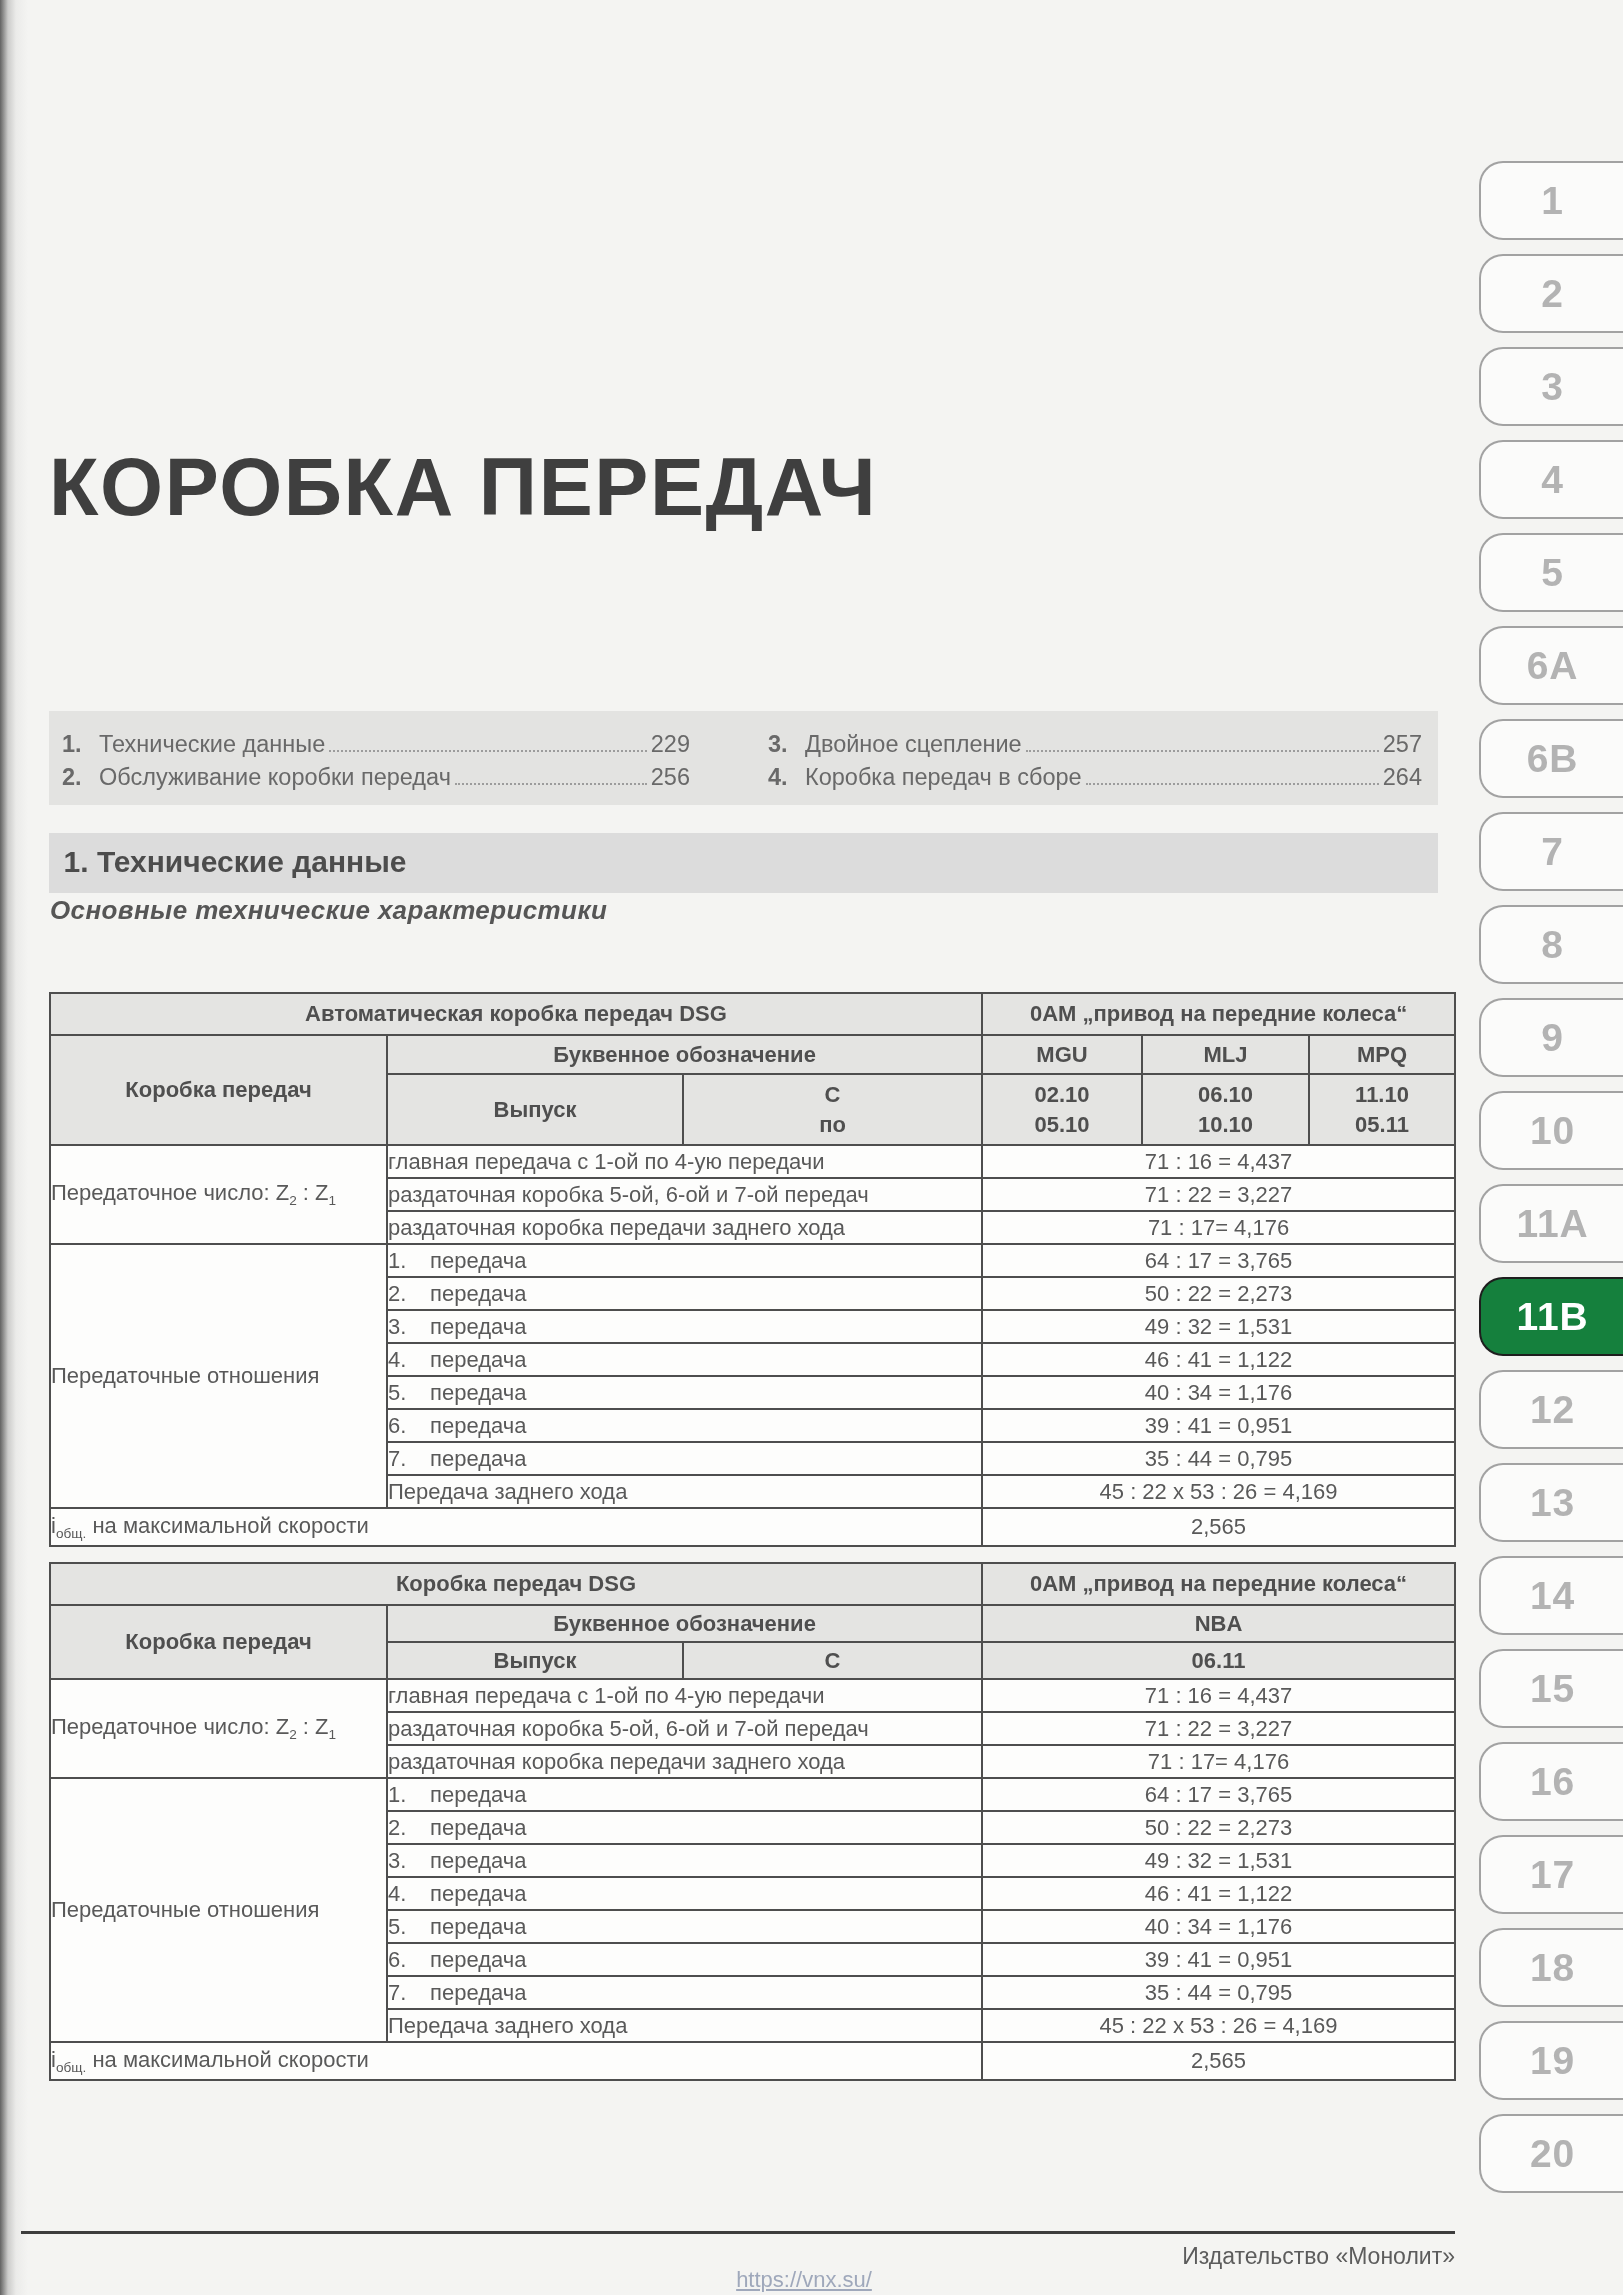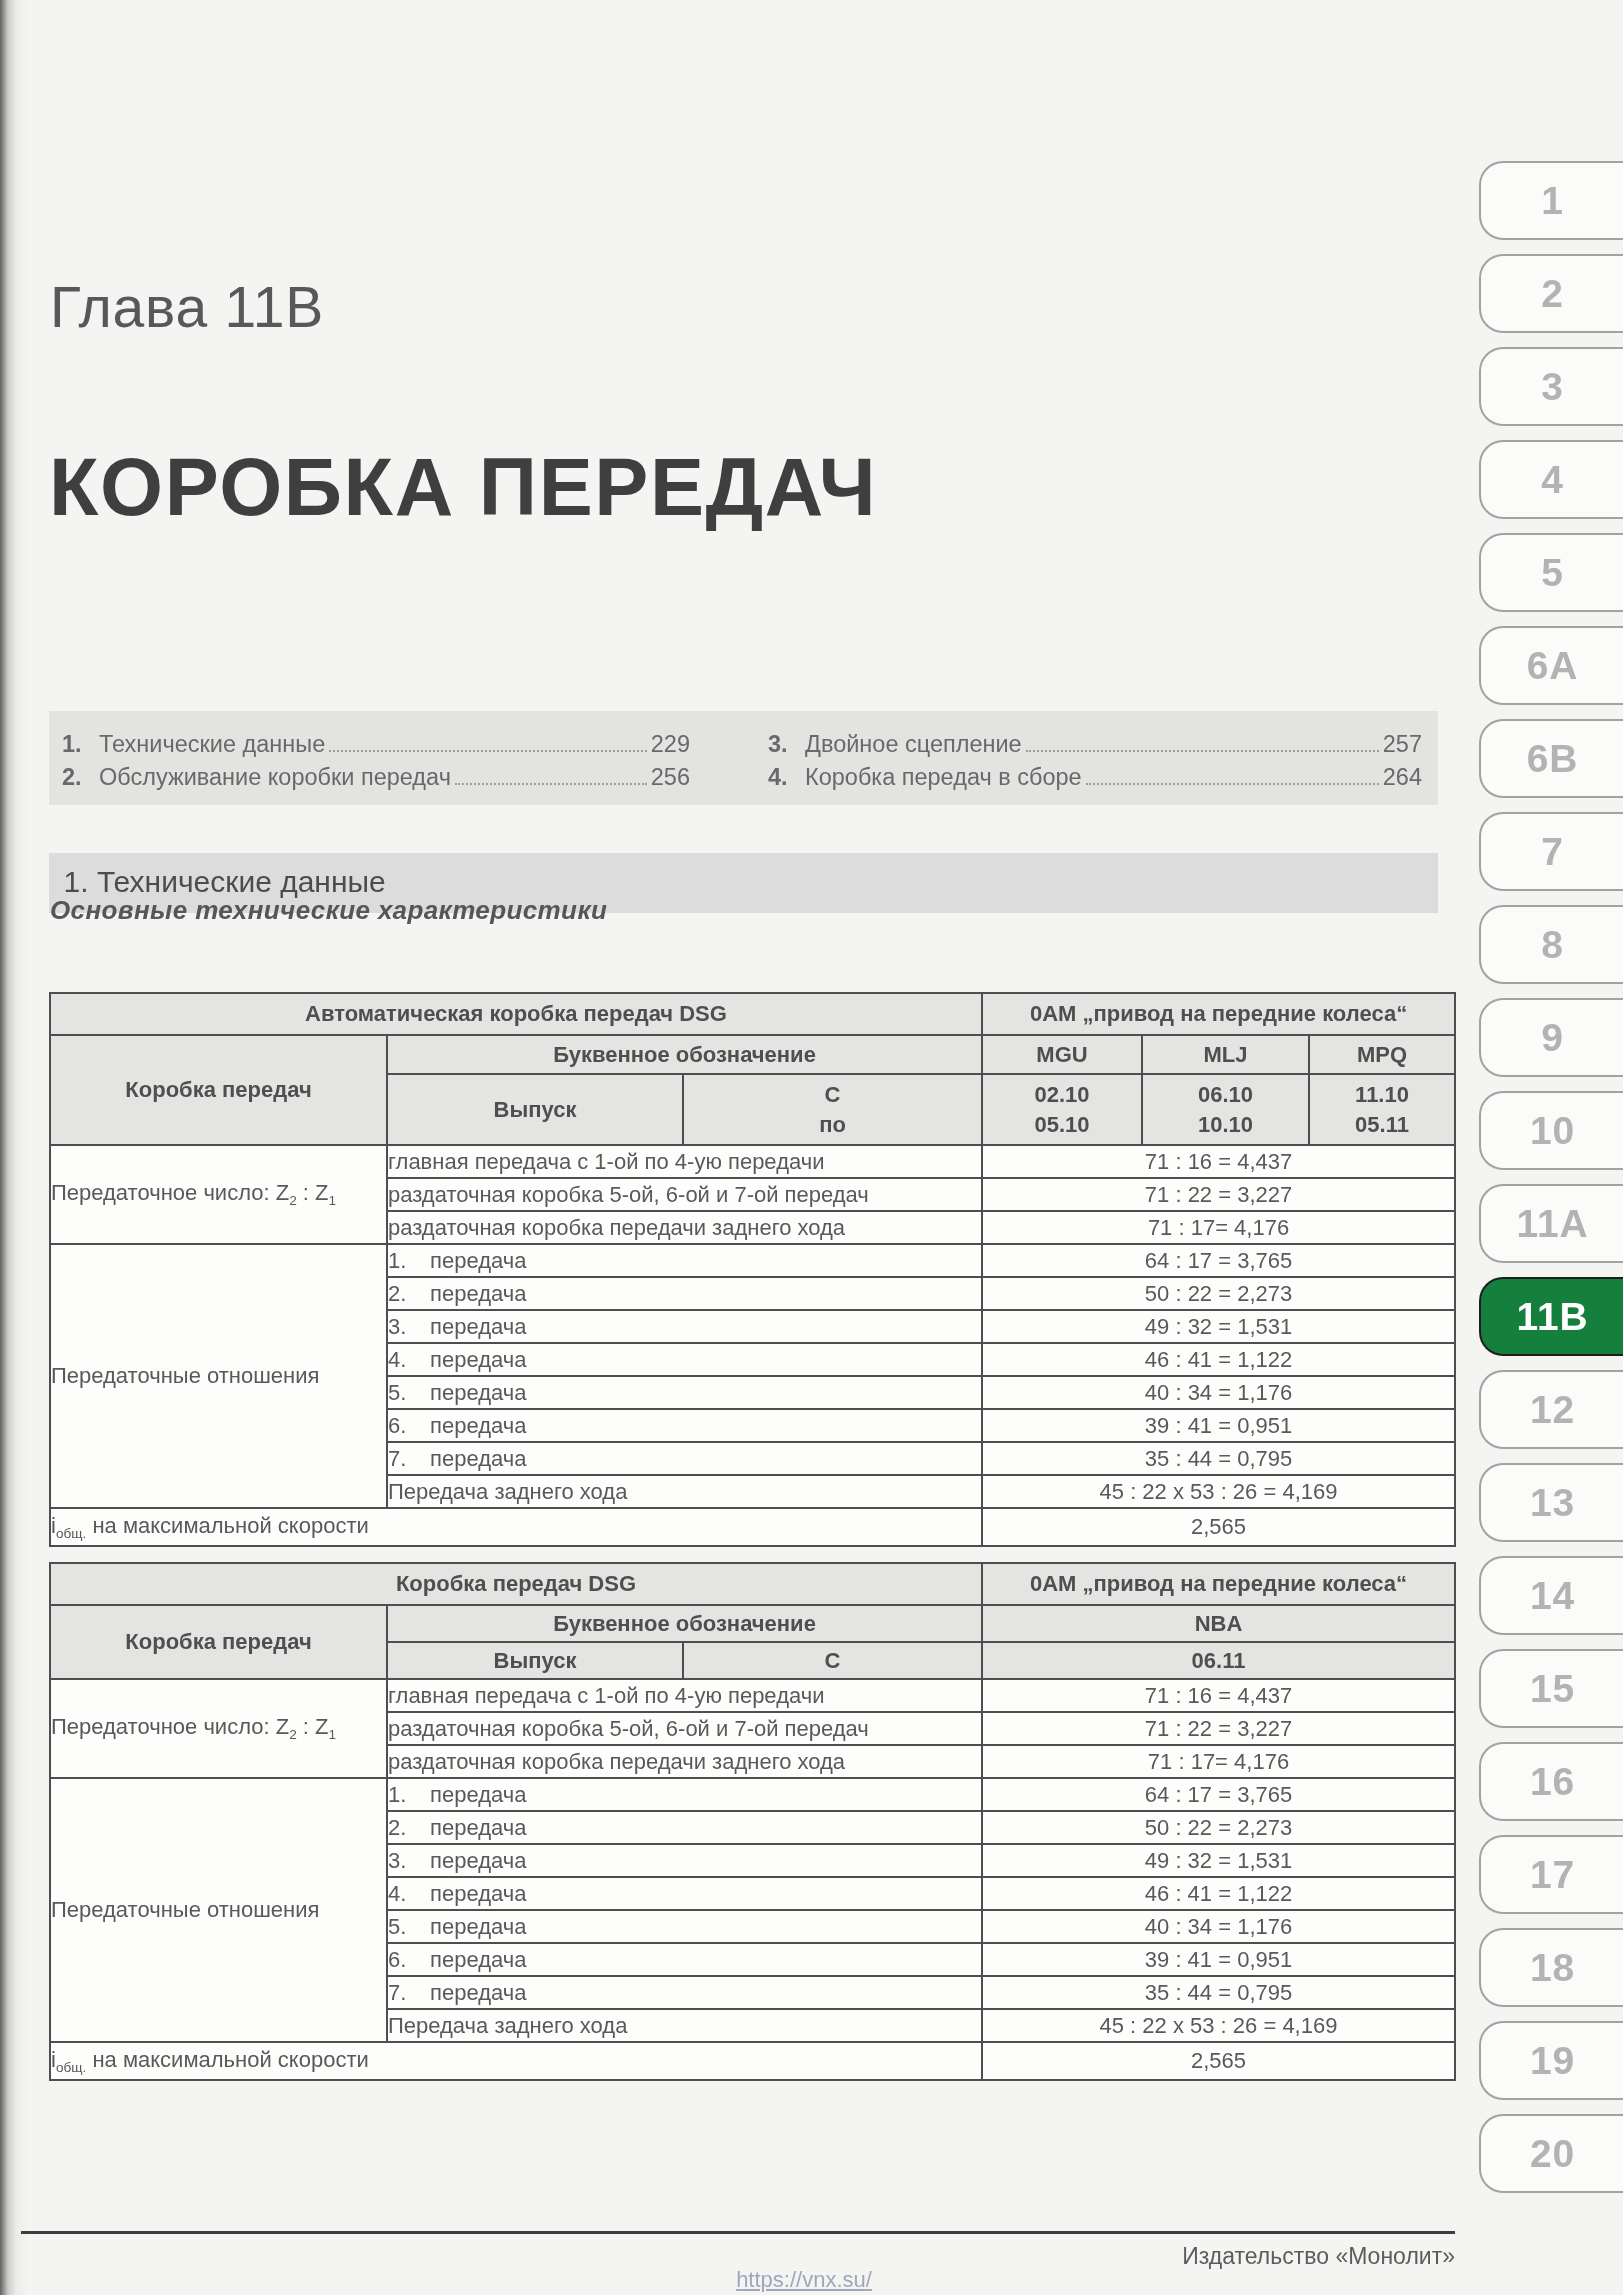--- a/index.html
+++ b/index.html
@@ -28,21 +28,21 @@
   }
   .toc-col{position:absolute;top:14px;}
   .toc-col.c1{left:13px;width:628px;}
   .toc-col.c2{left:719px;width:654px;}
   .toc-item{display:flex;align-items:flex-end;font-size:23.5px;color:#696969;height:33px;}
   .toc-num{width:37px;font-weight:bold;}
   .toc-fill{flex:1;border-bottom:2.4px dotted #9c9c9c;margin:0 4px 5.7px 4px;}
   .section-band{
     position:absolute;left:49px;top:833px;width:1389px;height:60px;
     background:#dcdcdc;box-sizing:border-box;padding:12px 0 0 14.6px;
-    font-size:30px;font-weight:normal;color:#4c4c4c;margin-top:20px;
+    font-size:30px;font-weight:bold;color:#4c4c4c;
   }
   .subheading{
     position:absolute;left:50px;top:895px;
     font-size:26px;font-weight:bold;font-style:italic;color:#565656;letter-spacing:0.4px;
   }
   table.spec{
     position:absolute;left:49px;width:1405px;
     border-collapse:collapse;table-layout:fixed;background:#fdfdfc;
   }
   table.spec td{
@@ -88,21 +88,20 @@
     font-size:22px;color:#9fa8bb;text-decoration:underline;
   }
 </style>
 </head>
 <body>
 
 <div class="page">
 
   <div class="scan-edge"></div>
 
-  <div class="chapter">Глава 11В</div>
 
   <div class="big-title">
     <div>КОРОБКА ПЕРЕДАЧ</div>
   </div>
 
   <div class="toc-band">
     <div class="toc-col c1">
       <div class="toc-item">
         <span class="toc-num">1.</span>
         <span>Технические данные</span>

